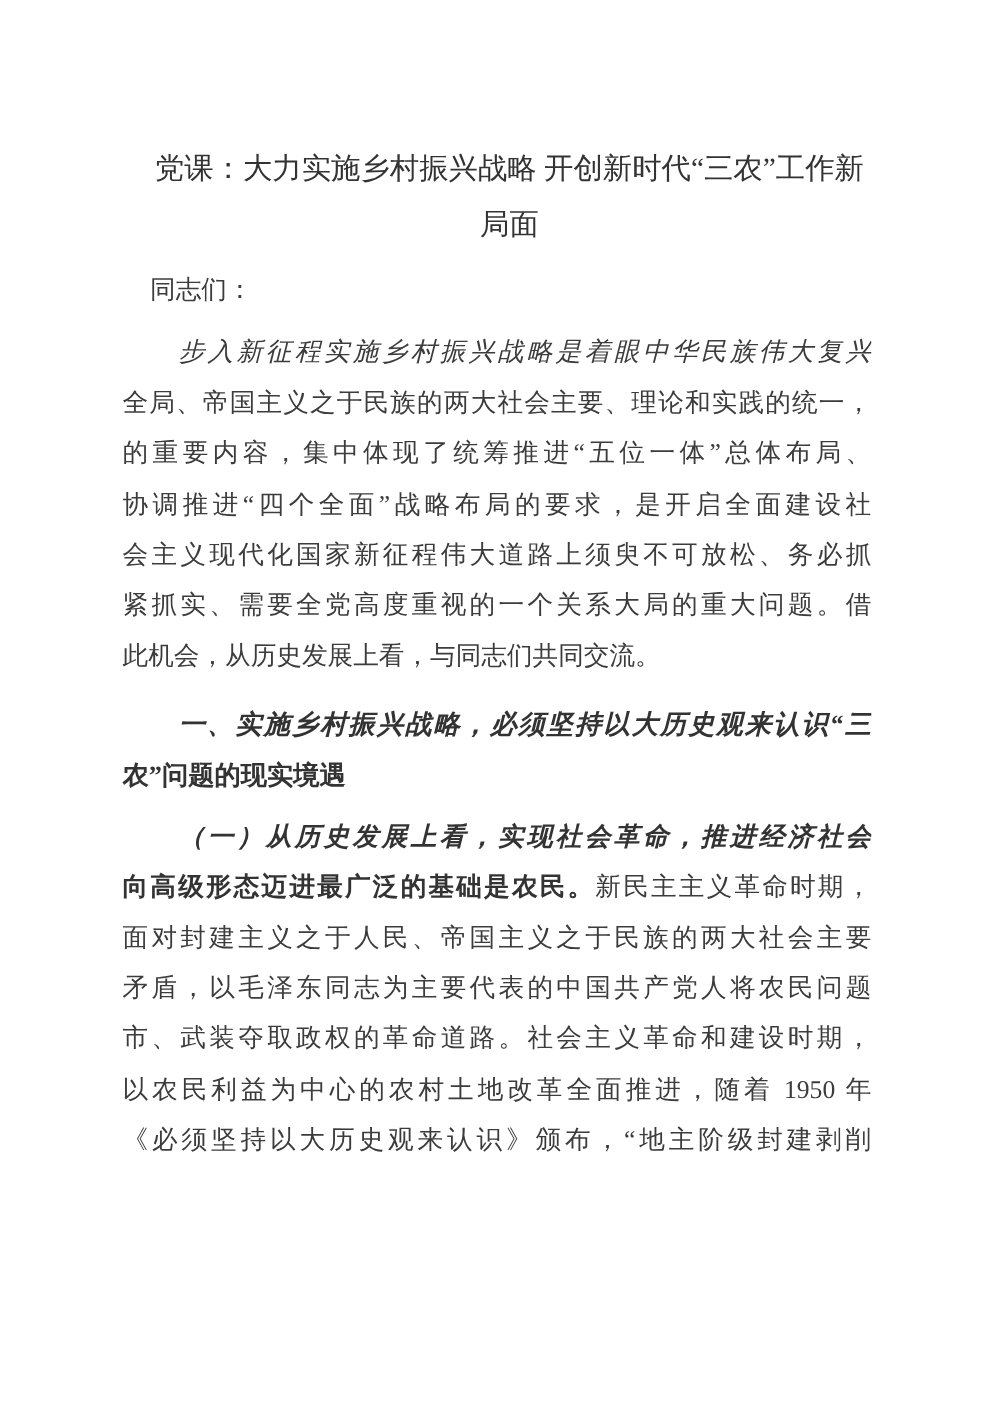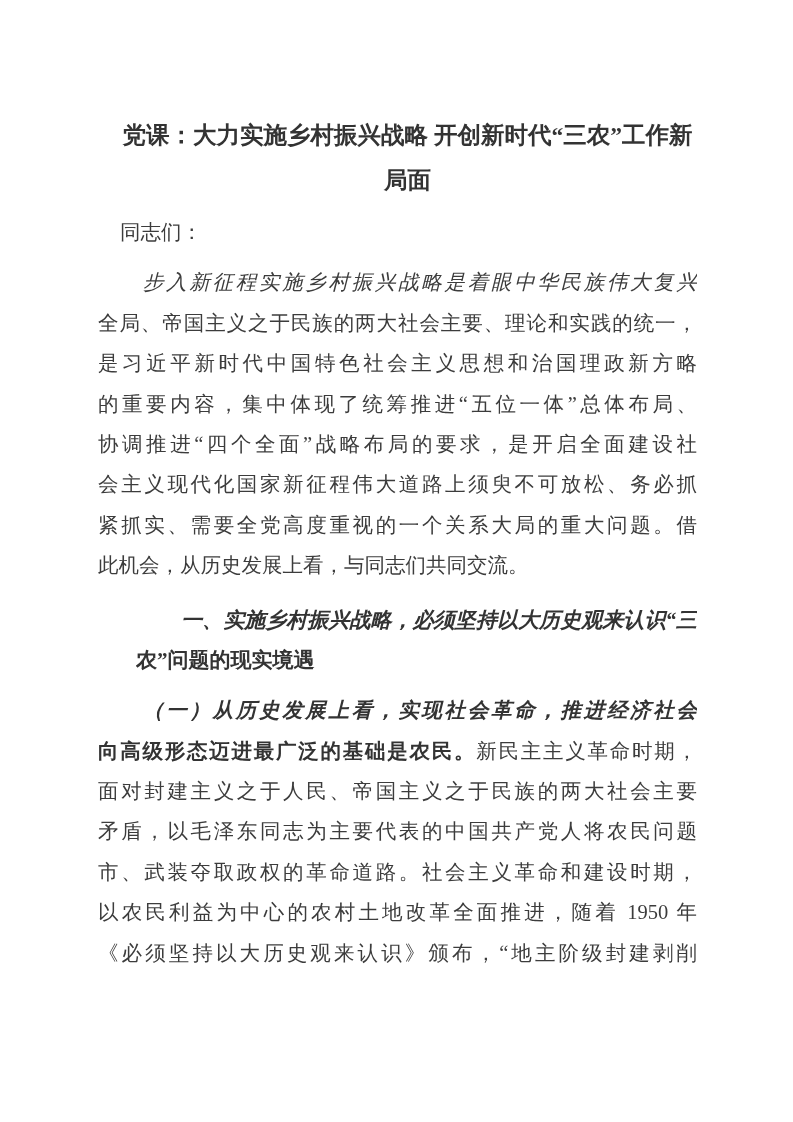--- a/index.html
+++ b/index.html
@@ -33,42 +33,41 @@
   .ind-0 { padding-left: 0; }
   .ind-1 { padding-left: 22px; }
   .ind-2 { padding-left: 45px; font-style: italic; }
   .run { font-weight: normal; }
   .run.bold { font-weight: bold; color: #333333; }
   .block-title .line {
     font-size: 23.5px;
     height: 45px;
     line-height: 45px;
   }
-  .block-title .run { font-weight: bold; margin-left: 20px; }
+  .block-title .run { font-weight: normal; margin-left: 20px; }
   .block-salutation { margin-top: 9px; }
   .block-paragraph  { margin-top: 10px; }
   .block-heading    { margin-top: 14px; }
-  .block-heading .line { font-size: 21px; margin-left: 38px; }
+  .block-heading .line { font-size: 21px; }
 </style>
 </head>
 <body>
 
 <div class="page">
   <div class="doc">
       <div class="block block-title">
         <div class="line align-center ind-0"><span class="run bold">党课：大力实施乡村振兴战略 开创新时代“三农”工作新</span></div>
         <div class="line align-center ind-0"><span class="run bold">局面</span></div>
       </div>
       <div class="block block-salutation">
         <div class="line align-left ind-1"><span class="run">同志们：</span></div>
       </div>
       <div class="block block-paragraph">
         <div class="line align-justify ind-2"><span class="run">步入新征程实施乡村振兴战略是着眼中华民族伟大复兴</span></div>
         <div class="line align-justify ind-0"><span class="run">全局、帝国主义之于民族的两大社会主要、理论和实践的统一，</span></div>
-        <div class="line align-justify ind-0"><span class="run">是习近平新时代中国特色社会主义思想和治国理政新方略</span></div>
         <div class="line align-justify ind-0"><span class="run">的重要内容，集中体现了统筹推进“五位一体”总体布局、</span></div>
         <div class="line align-justify ind-0"><span class="run">协调推进“四个全面”战略布局的要求，是开启全面建设社</span></div>
         <div class="line align-justify ind-0"><span class="run">会主义现代化国家新征程伟大道路上须臾不可放松、务必抓</span></div>
         <div class="line align-justify ind-0"><span class="run">紧抓实、需要全党高度重视的一个关系大局的重大问题。借</span></div>
         <div class="line align-left ind-0"><span class="run">此机会，从历史发展上看，与同志们共同交流。</span></div>
       </div>
       <div class="block block-heading">
         <div class="line align-justify ind-2"><span class="run bold">一、实施乡村振兴战略，必须坚持以大历史观来认识“三</span></div>
         <div class="line align-left ind-0"><span class="run bold">农”问题的现实境遇</span></div>
       </div>

